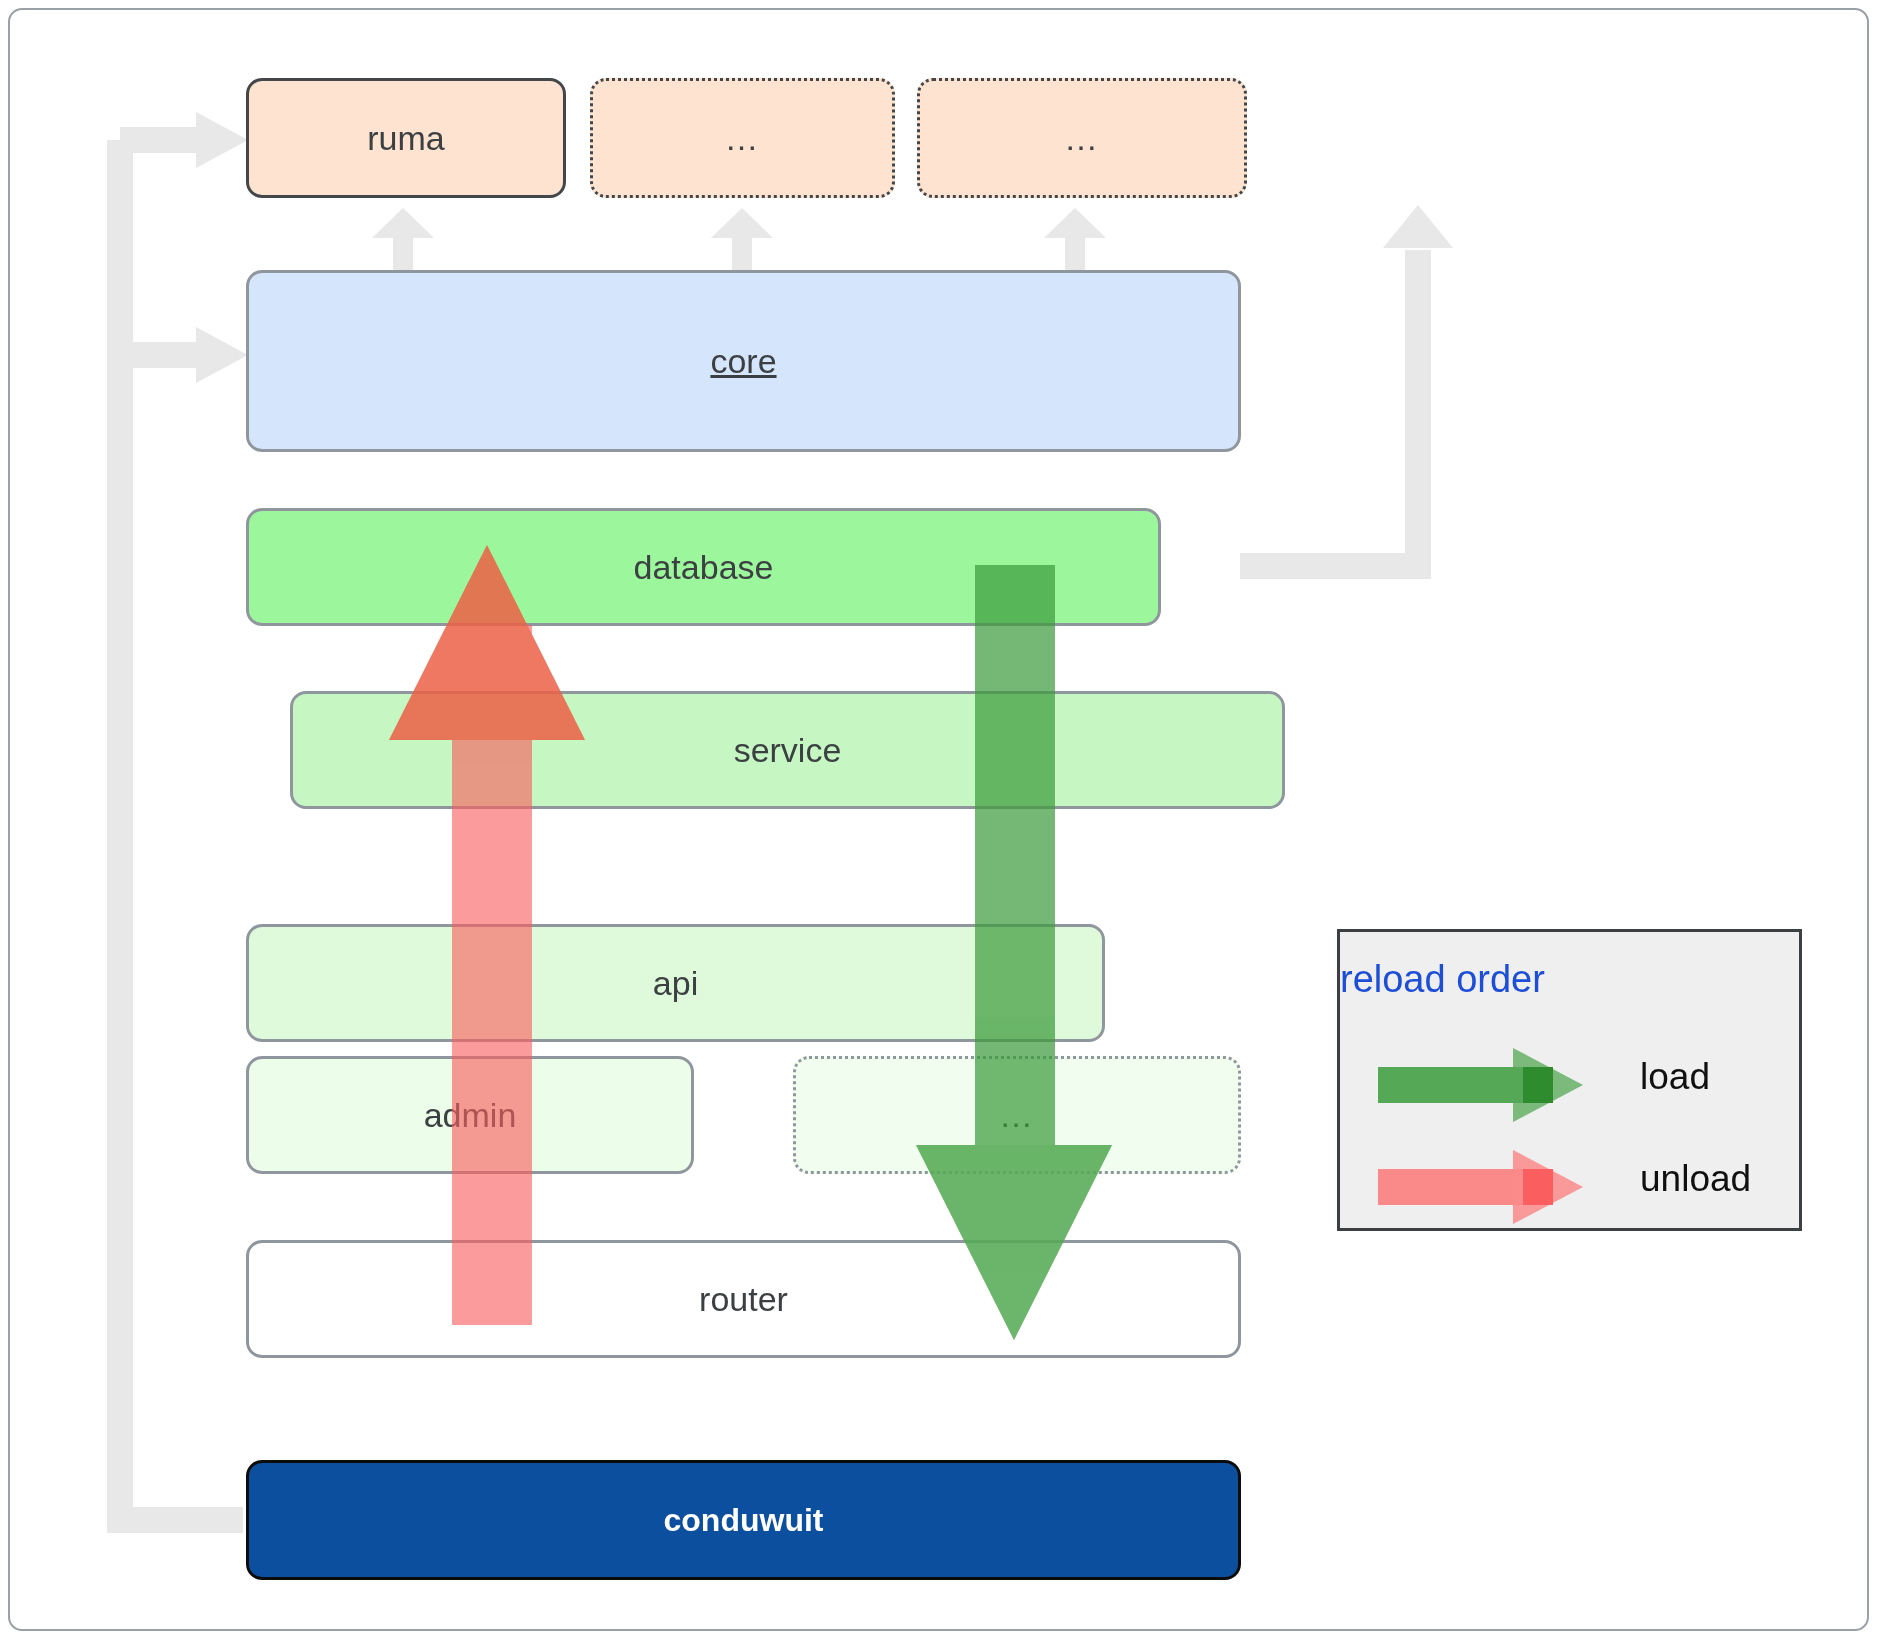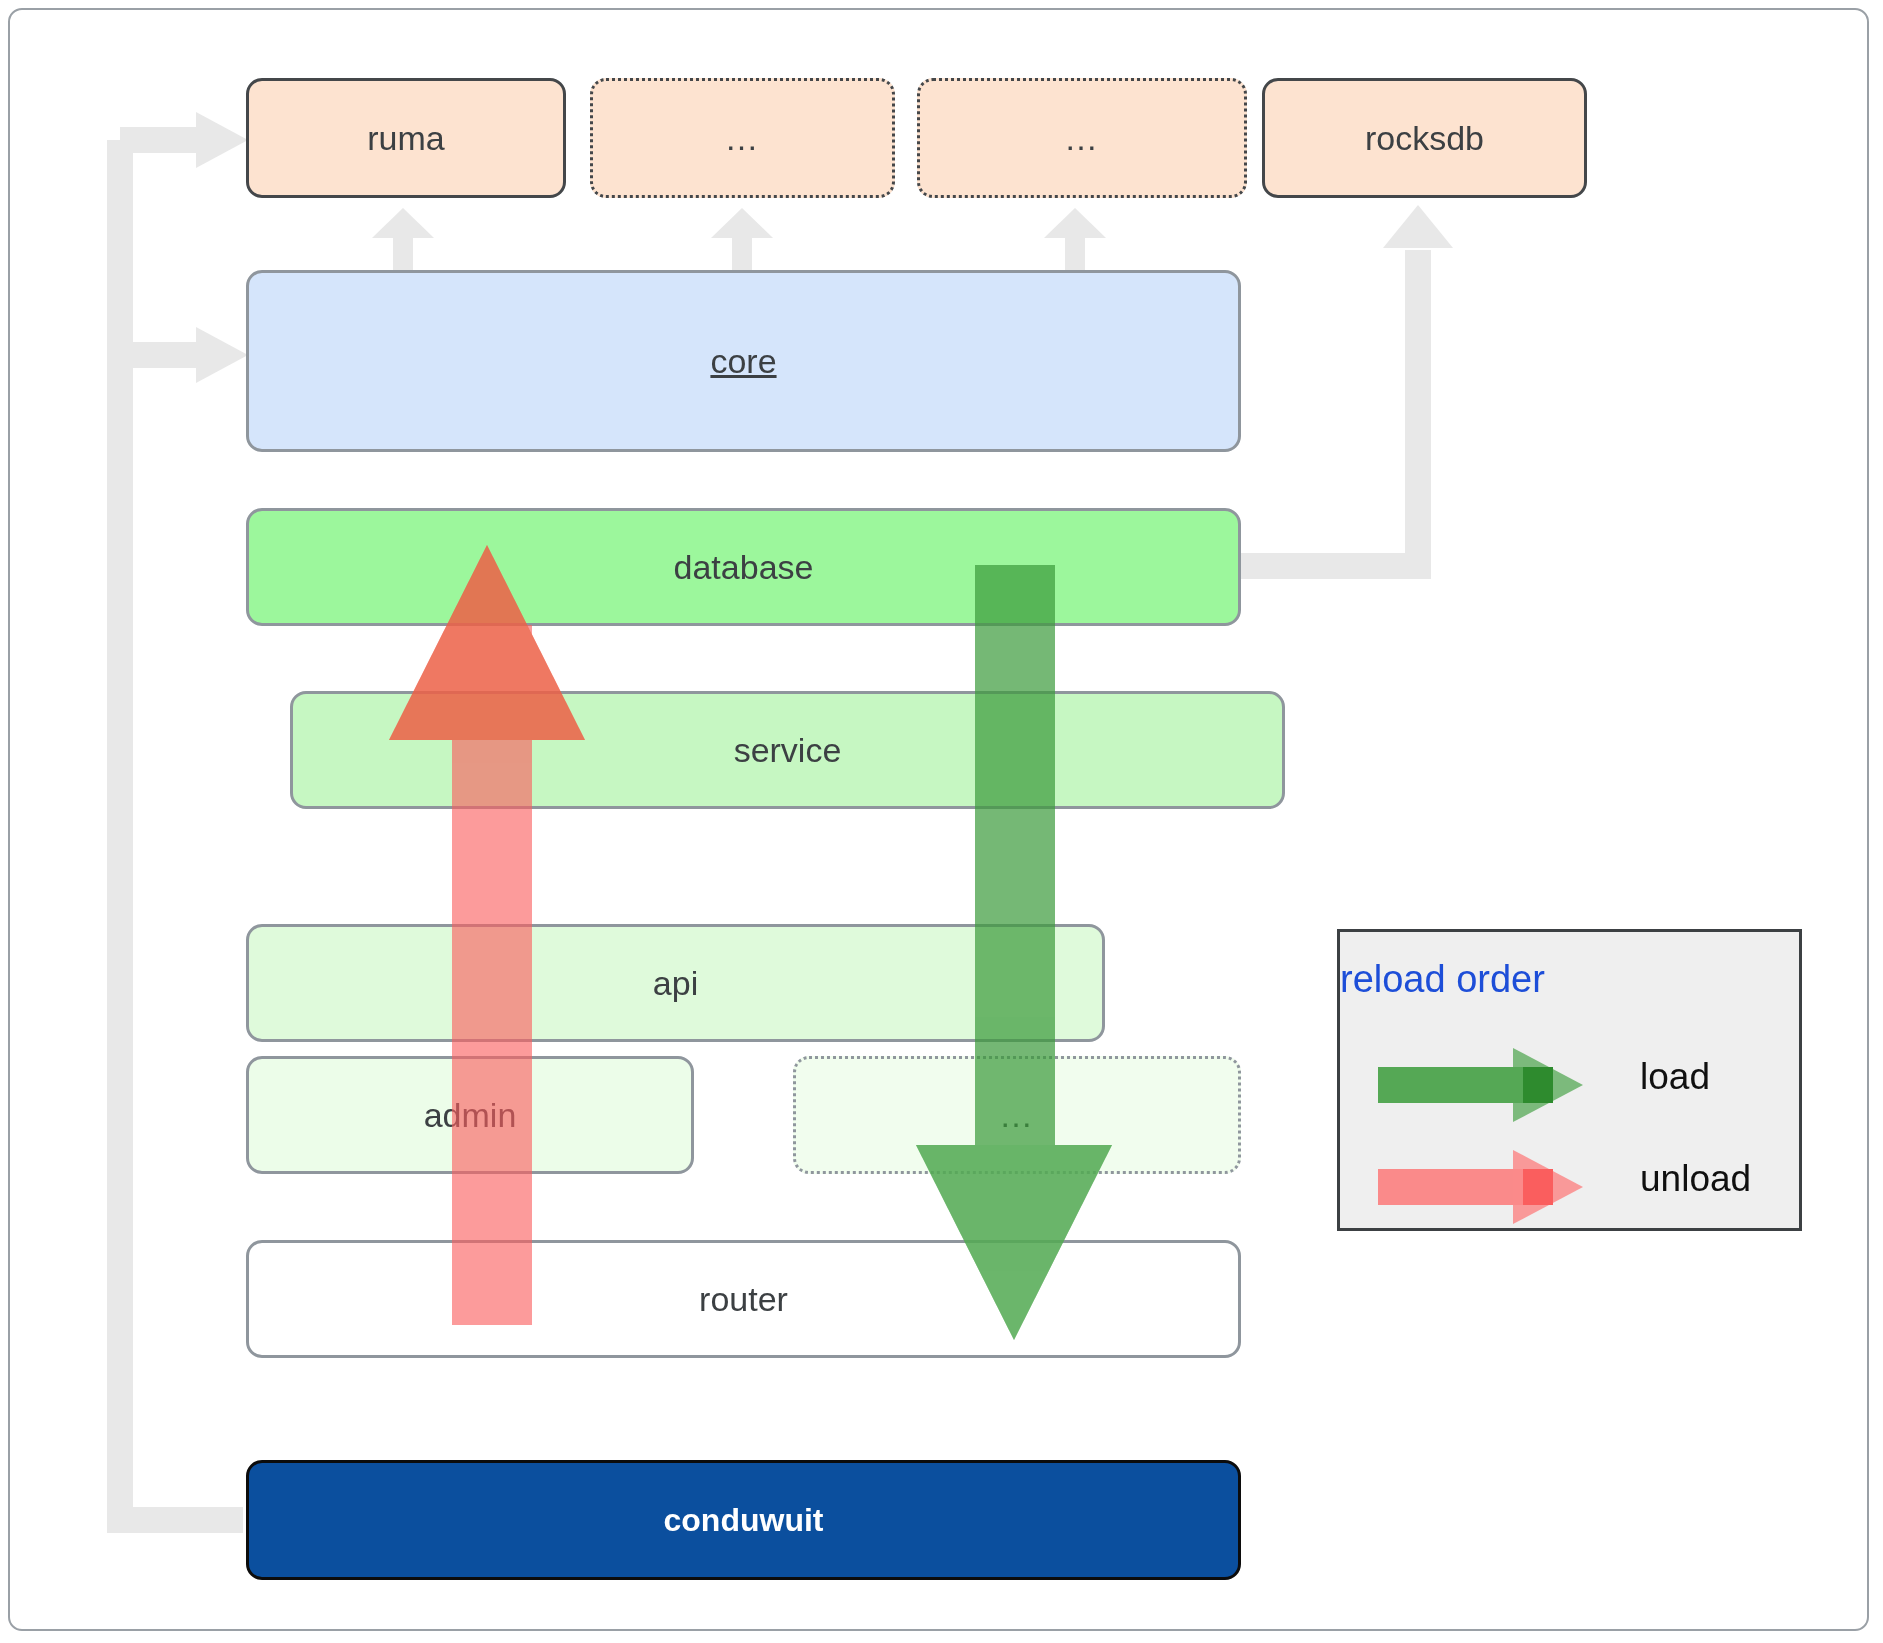--- a/index.html
+++ b/index.html
@@ -205,29 +205,26 @@
   </div>
 
   <div class="box dep dotted" style="left:590px; top:78px; width:305px; height:120px;">
     <span class="dots">…</span>
   </div>
 
   <div class="box dep dotted" style="left:917px; top:78px; width:330px; height:120px;">
     <span class="dots">…</span>
   </div>
 
-  <div class="box dep" style="left:1262px; top:78px; width:325px; height:120px;">
-    <span>rocksdb</span>
-  </div>
 
   <div class="box core" style="left:246px; top:270px; width:995px; height:182px;text-decoration:underline;">
     <span>core</span>
   </div>
 
-  <div class="box database" style="left:246px; top:508px; width:995px; height:118px;">
+  <div class="box database" style="left:246px; top:508px; width:915px; height:118px;">
     <span>database</span>
   </div>
 
   <div class="box service" style="left:246px; top:691px; width:995px; height:118px;margin-left:44px;">
     <span>service</span>
   </div>
 
   <div class="box api" style="left:246px; top:924px; width:859px; height:118px;">
     <span>api</span>
   </div>

